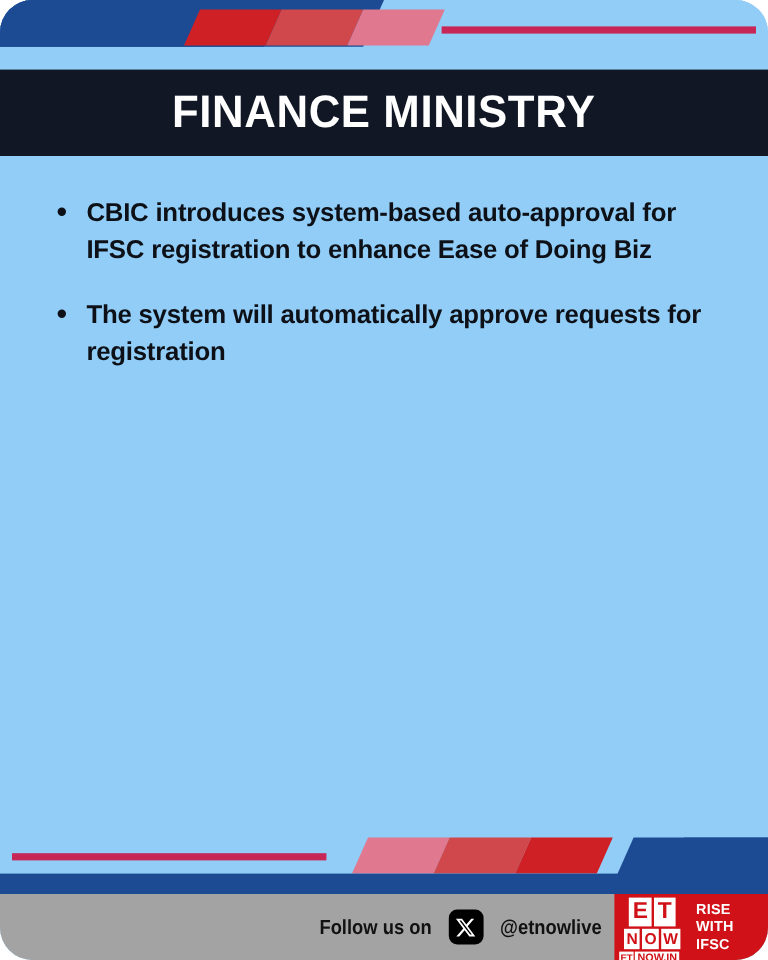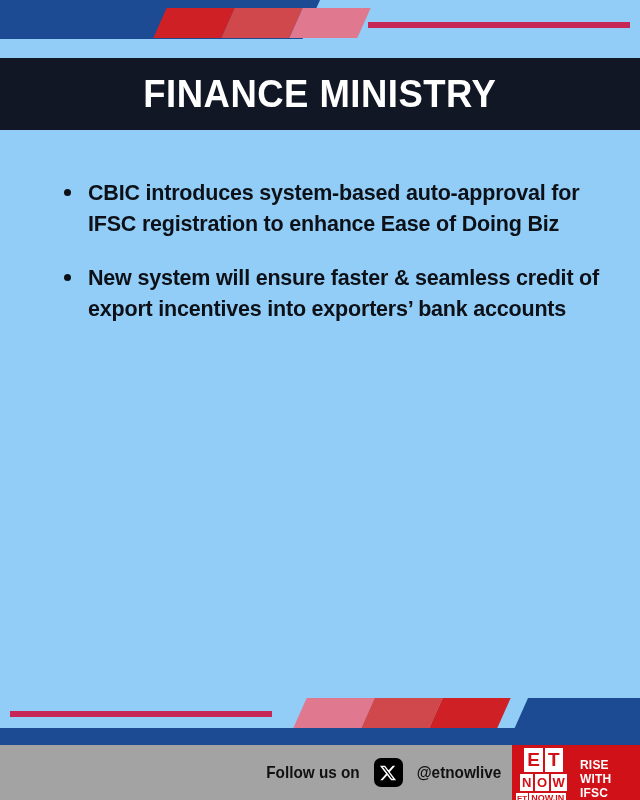--- a/index.html
+++ b/index.html
@@ -12,20 +12,21 @@
     background: #ffffff;
     font-family: "Liberation Sans", sans-serif;
     overflow: hidden;
   }
   .card {
     position: relative;
     width: 640px;
     height: 800px;
     background: #91cdf7;
     overflow: hidden;
+    border-radius: 27px;
   }
 
   
   .top-banner {
     position: absolute;
     left: 0; top: 0;
     width: 640px; height: 58px;
     background: #91cdf7;
     overflow: hidden;
   }
@@ -82,21 +83,21 @@
   .body-area {
     position: absolute;
     left: 0; top: 130px;
     width: 640px; height: 562px;
     background: #91cdf7;
     padding: 32px 24px 0 44px;
     box-sizing: border-box;
   }
   .bullet-list {
     list-style: none;
-    margin: 16px;
+    margin: 0;
     padding: 0;
   }
   .bullet-item {
     position: relative;
     padding-left: 28px;
     margin-bottom: 24px;
     color: #0d1117;
     font-family: "Liberation Sans", sans-serif;
     font-size: 21.5px;
     font-weight: bold;
@@ -267,21 +268,21 @@
     font-family: "Liberation Sans", sans-serif;
     line-height: 11px;
     padding: 0 2px;
     margin-left: 1px;
   }
   .et-right {
     flex: 1;
     height: 55px;
     display: flex;
     flex-direction: column;
-    justify-content: flex-end;
+    justify-content: center;
     align-items: flex-start;
     padding-left: 6px;
     box-sizing: border-box;
   }
   .rise-line {
     color: #ffffff;
     font-size: 12px;
     font-weight: bold;
     font-family: "Liberation Sans", sans-serif;
     line-height: 1.18;
@@ -307,21 +308,21 @@
   </div>
 
   <div class="body-area">
     <ul class="bullet-list">
       <li class="bullet-item">
         <span class="bullet-dot"></span>
         <span>CBIC introduces system-based auto-approval for IFSC registration to enhance Ease of Doing Biz</span>
       </li>
       <li class="bullet-item">
         <span class="bullet-dot"></span>
-        <span>New system will ensure faster &amp; seamless credit of export incentives into exporters’ bank accounts</span>
+        <span>The system will automatically approve requests for registration</span>
       </li>
     </ul>
   </div>
 
   <div class="bottom-banner">
     <div class="bb-line"></div>
     <div class="bpara bpara-1"></div>
     <div class="bpara bpara-2"></div>
     <div class="bpara bpara-3"></div>
     <div class="bb-blue"></div>

